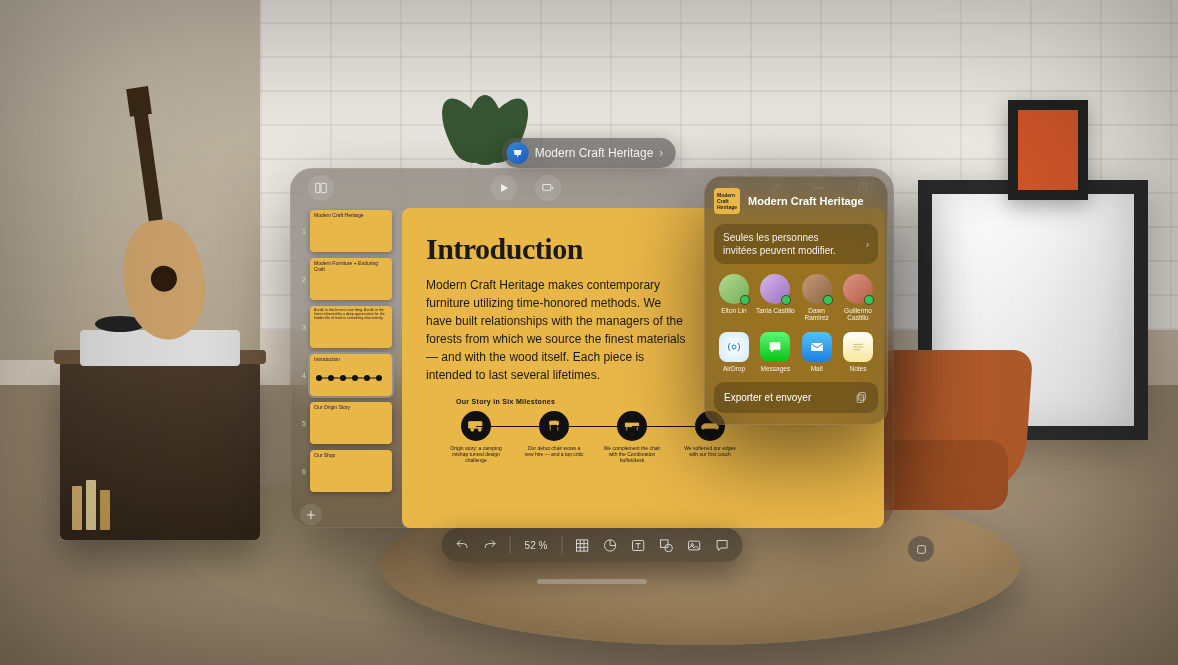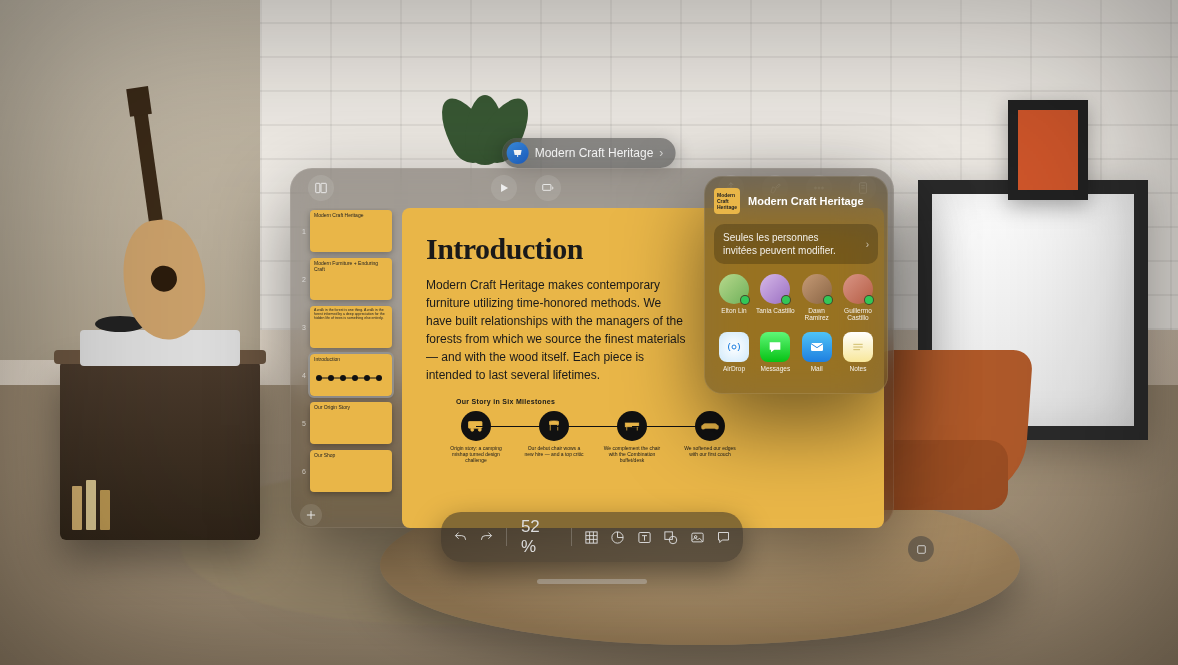--- a/index.html
+++ b/index.html
@@ -97,21 +97,21 @@
   .nav-footer{display:flex;align-items:center;gap:6px;padding:6px 0 0;}
   .nav-footer .tb-icon{width:22px;height:22px;}
 
   
   .bottom-bar{position:absolute; bottom:-34px; left:50%; transform:translateX(-50%);
     display:flex; align-items:center; gap:4px; padding:5px 8px;
     background: rgba(50,44,36,0.55); border-radius:20px; box-shadow:0 10px 30px rgba(0,0,0,0.4);}
   .bb-sep{width:1px;height:18px;background:rgba(255,255,255,0.2);margin:0 4px;}
   .bb-icon{width:24px;height:24px;display:flex;align-items:center;justify-content:center;color:#ddd;cursor:pointer;}
   .bb-icon svg{width:15px;height:15px;fill:none;stroke:#ddd;stroke-width:1.5;}
-  .zoom{font-size:17px;color:#ddd;padding:0 6px;}
+  .zoom{font-size:10px;color:#ddd;padding:0 6px;}
   .resize-knob{position:absolute;bottom:-34px;right:-40px;width:26px;height:26px;border-radius:50%;
     background:rgba(60,60,60,0.5);display:flex;align-items:center;justify-content:center;}
   .resize-knob svg{width:13px;height:13px;stroke:#ddd;fill:none;stroke-width:1.6;}
 
   .home-dash{position:absolute; bottom:-56px; left:50%; transform:translateX(-50%); width:110px; height:5px;
     border-radius:3px; background:rgba(200,200,200,0.4);}
 
   
   .popover{position:absolute; top:176px; left:704px; width:184px;
     background: rgba(70,58,38,0.55); backdrop-filter: blur(24px) saturate(140%);
@@ -502,14 +502,22 @@
             <line x1="5" y1="8" x2="19" y2="8" stroke="#bba23a"></line>
             <line x1="5" y1="12" x2="19" y2="12" stroke="#bba23a"></line>
             <line x1="5" y1="16" x2="15" y2="16" stroke="#bba23a"></line>
           </svg>
         </div>
         <div class="a-name">Notes</div>
       </div>
   </div>
 
   <div class="action-list">
+    <div class="action">
+      <span>Exporter et envoyer</span>
+      <svg viewBox="0 0 24 24">
+          <rect x="7" y="3" width="12" height="14" rx="2"></rect>
+          <rect x="4" y="7" width="12" height="14" rx="2"></rect>
+          <path d="M10 10l4 4M14 10l-4 4" stroke-width="1"></path>
+        </svg>
+    </div>
   </div>
 </div>
 
 </body></html>

